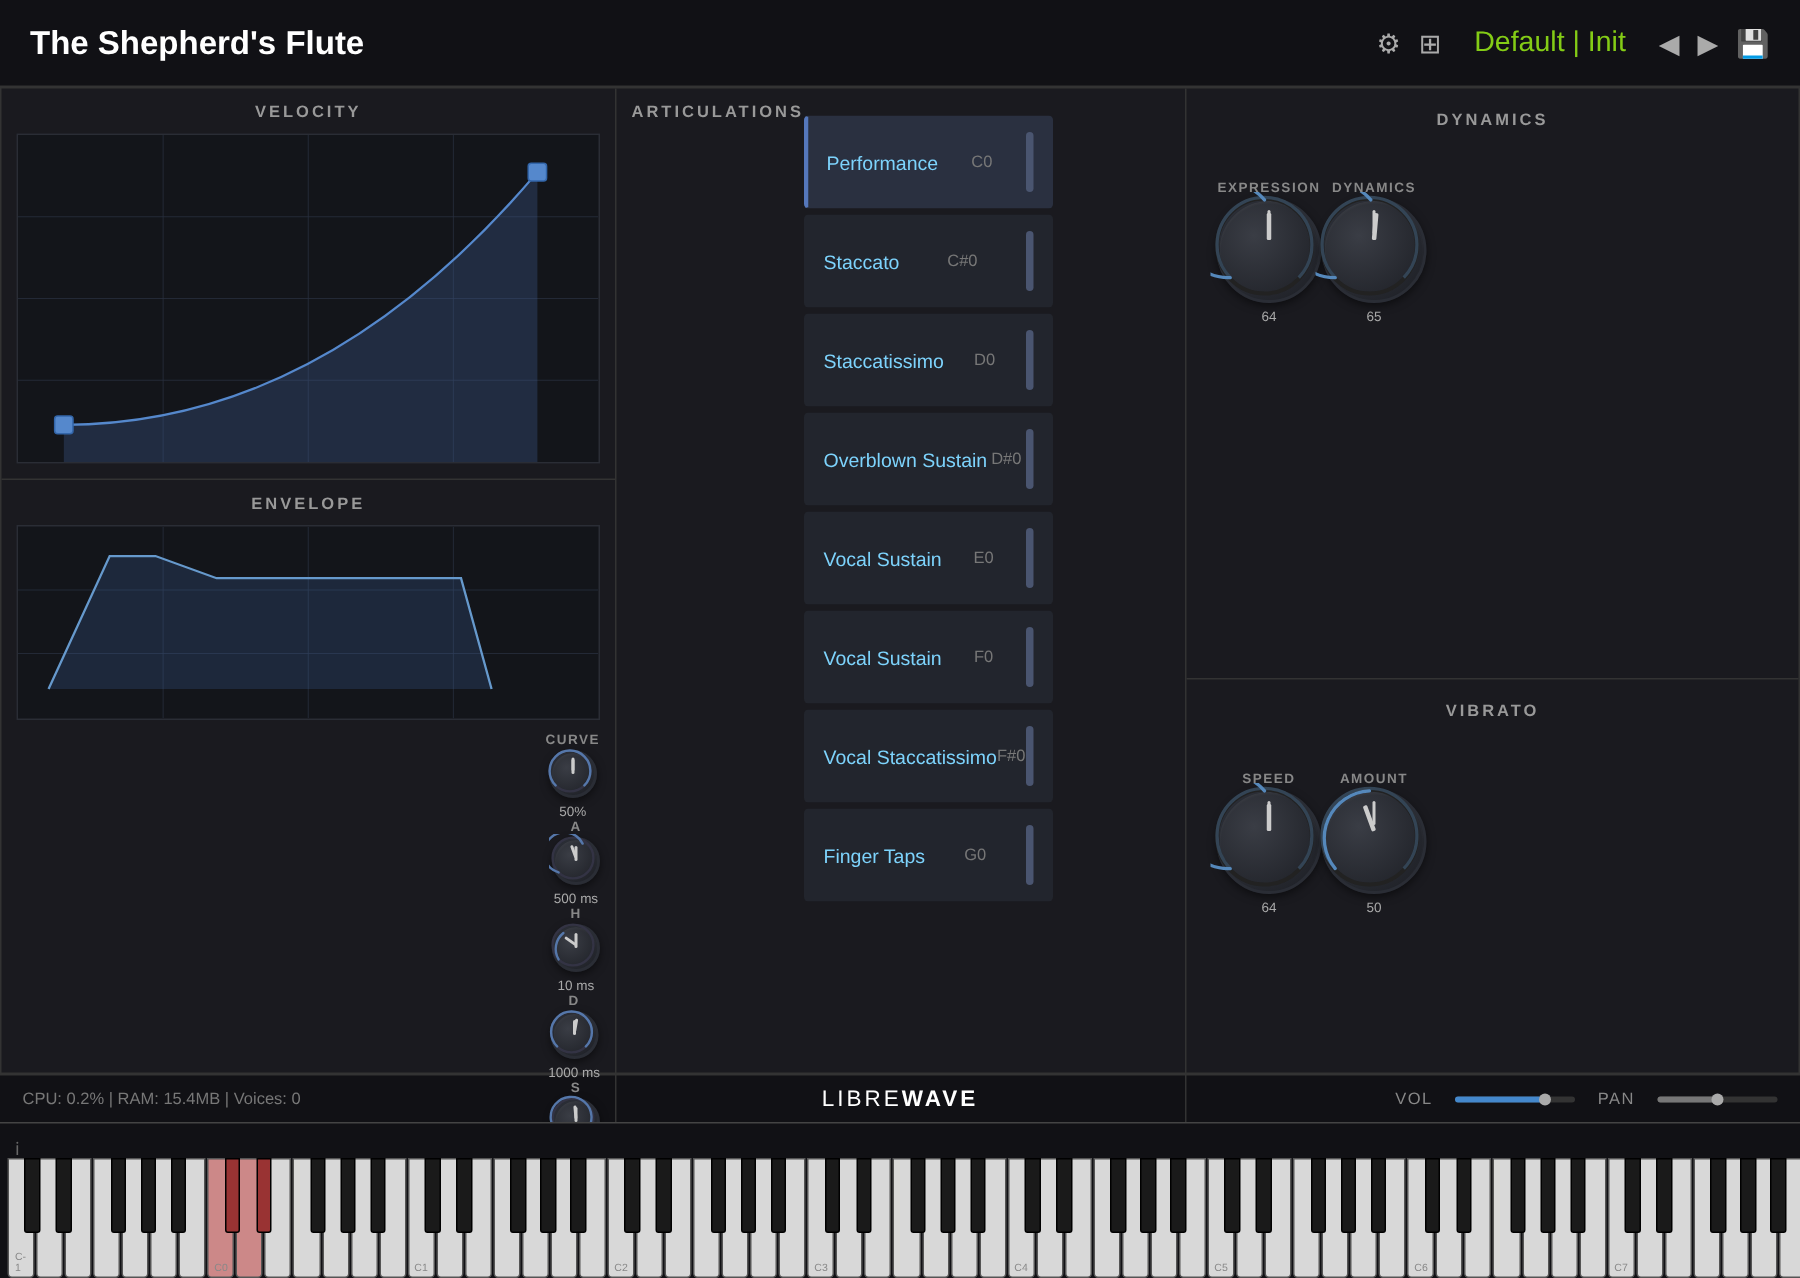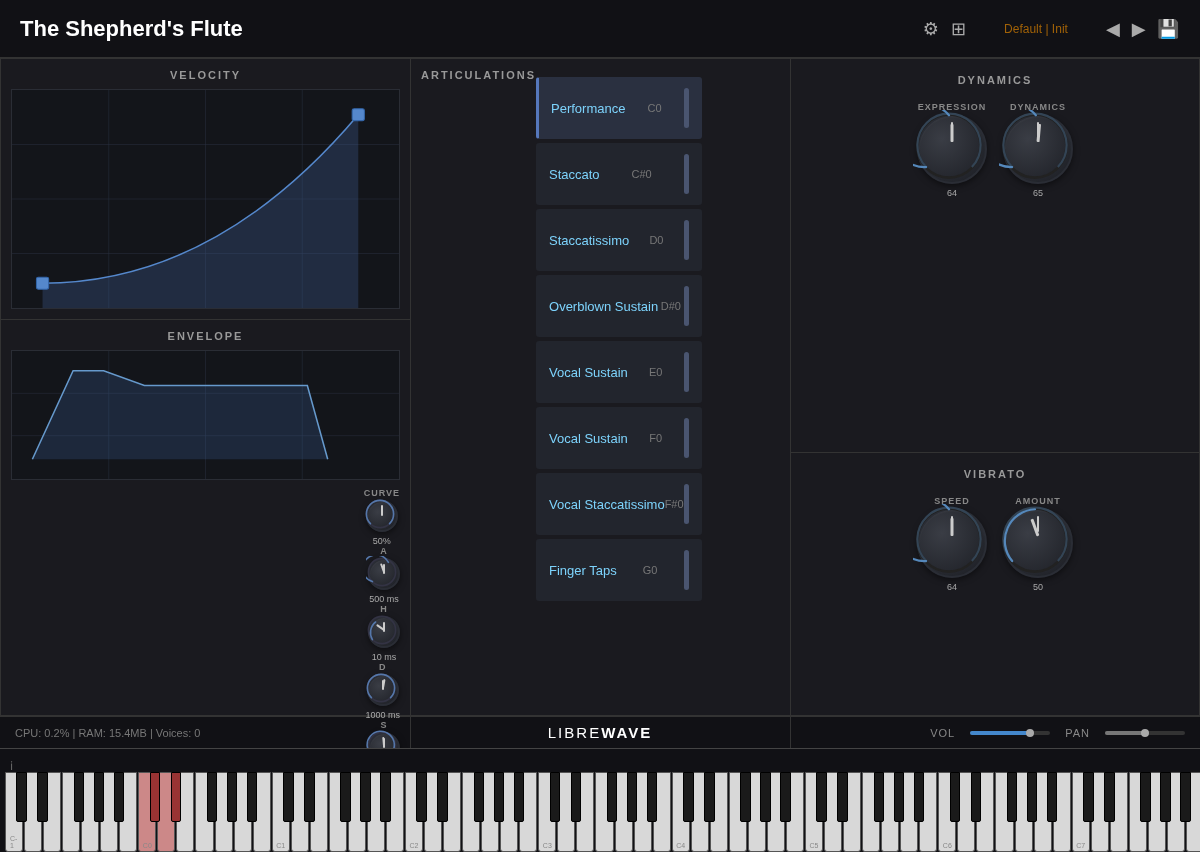--- a/index.html
+++ b/index.html
@@ -31,23 +31,23 @@
       display: flex;
       align-items: center;
       gap: 12px;
     }
     .title-icon {
       color: #aaa;
       font-size: 18px;
       cursor: pointer;
     }
     #preset-name {
-      color: #a16207;
-      font-size: 12px;
-      margin: 0 26px;
+      color: #84cc16;
+      font-size: 19px;
+      margin: 0 10px;
     }
     .nav-arrow {
       color: #aaa;
       font-size: 18px;
       cursor: pointer;
     }
     .save-icon {
       color: #aaa;
       font-size: 18px;
       cursor: pointer;
@@ -229,24 +229,23 @@
       border-bottom: 1px solid #333;
       padding: 15px 20px;
       flex: 1;
     }
     #vibrato-section {
       padding: 15px 20px;
       flex: 1;
     }
     .dynamics-knobs {
       display: flex;
-      justify-content: center;
+      justify-content: flex-start;
       align-items: flex-end;
-      margin-top: 16px;
-      gap: 16px;
+      margin-top: 34px;
     }
 
     
     #status-bar {
       background: #111115;
       height: 32px;
       display: flex;
       align-items: center;
       padding: 0 15px;
       border-top: 1px solid #333;

